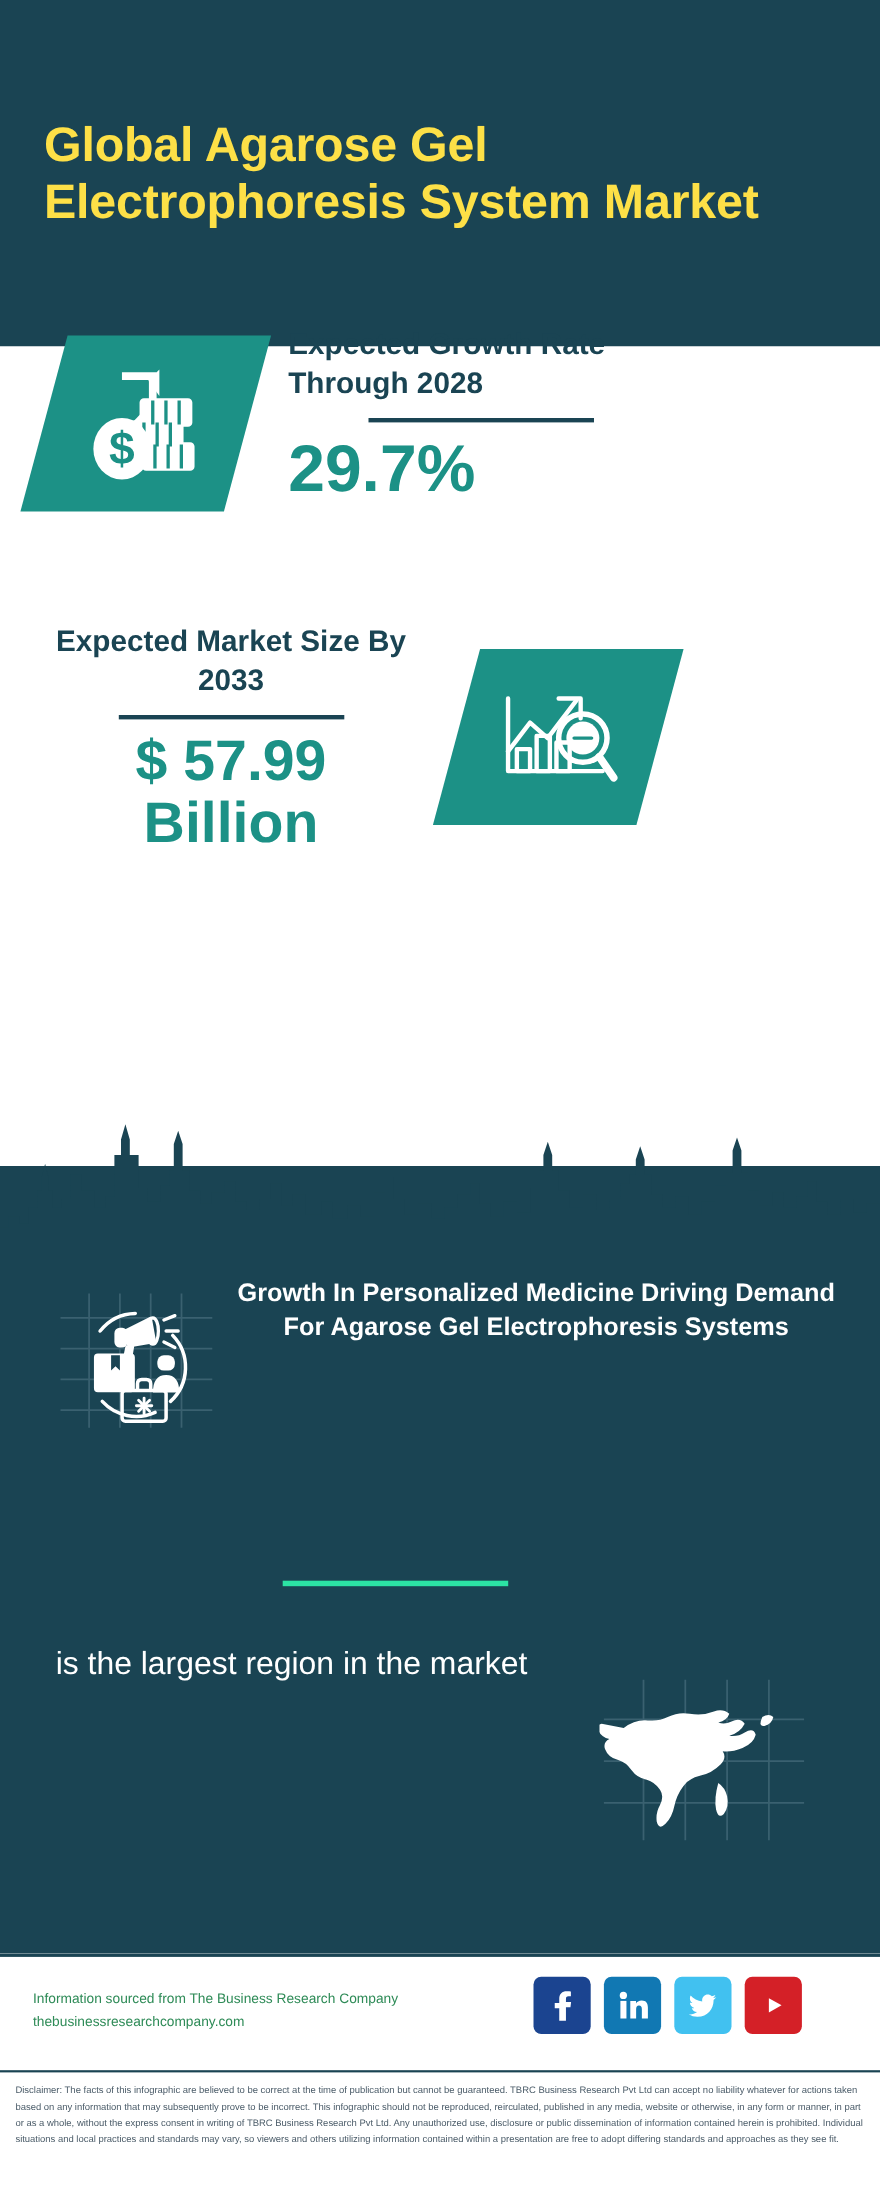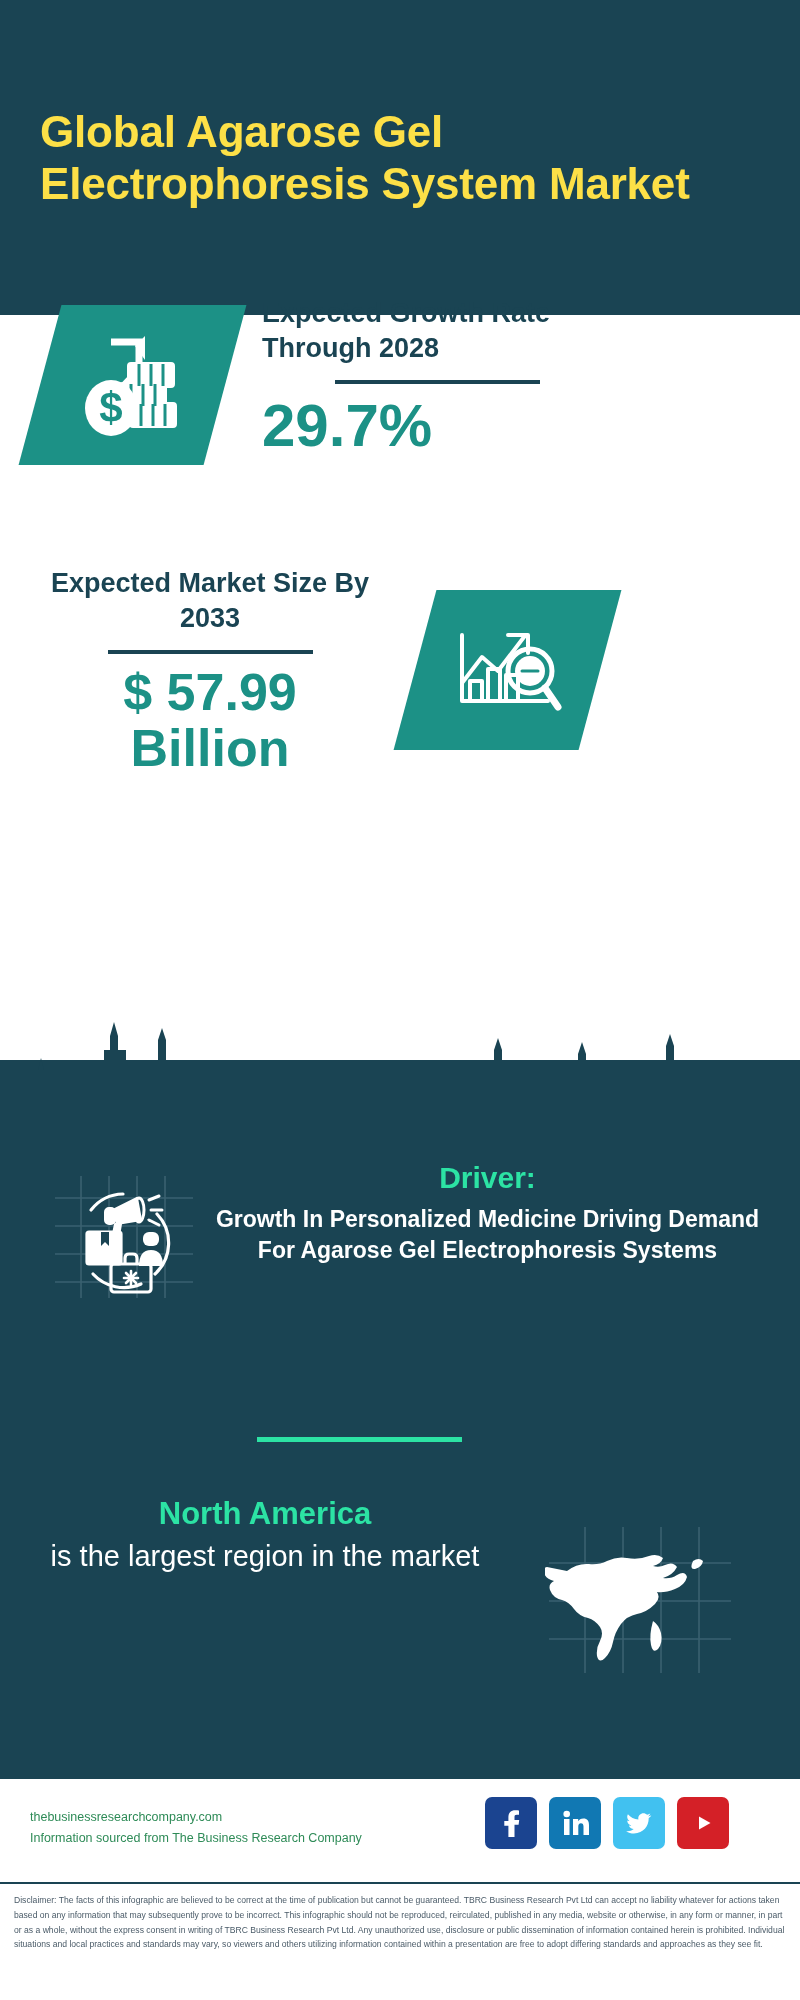--- a/index.html
+++ b/index.html
@@ -290,30 +290,28 @@
         </g>
         <g stroke="#fff" stroke-width="2.6" stroke-linecap="round">
           <line x1="86" y1="101" x2="86" y2="115"></line>
           <line x1="79" y1="108" x2="93" y2="108"></line>
           <line x1="81" y1="103" x2="91" y2="113"></line>
           <line x1="91" y1="103" x2="81" y2="113"></line>
         </g>
       </svg>
     </span>
     <div class="driver-text">
-      <p class="driver-head">Driver:</p>
       <p class="driver-body">Growth In Personalized Medicine Driving Demand For Agarose Gel Electrophoresis Systems</p>
     </div>
   </div>
 
   <div class="green-rule"></div>
 
   <div class="region-wrap">
     <div class="region-text">
-      <p class="region-name">North America</p>
       <p class="region-desc">is the largest region in the market</p>
     </div>
     <span class="region-map">
       <svg width="190" height="150" viewBox="0 0 190 150">
         <g stroke="#3a6170" stroke-width="1.6" fill="none">
           <line x1="4" y1="38" x2="186" y2="38"></line>
           <line x1="4" y1="76" x2="186" y2="76"></line>
           <line x1="4" y1="114" x2="186" y2="114"></line>
           <line x1="40" y1="2" x2="40" y2="148"></line>
           <line x1="78" y1="2" x2="78" y2="148"></line>
@@ -327,22 +325,22 @@
           q-5 -7 -12 -9 q-9 -2 -14 -9 q-5 -7 -12 -9 q-9 -2 -12 -10 q-2 -6 4 -9
           q-8 -2 -10 -8 q-2 -5 3 -6 z"></path>
         <path fill="#ffffff" d="M148 36 q6-4 10 0 q-1 6 -8 8 q-6 1 -2 -8 z"></path>
         <path fill="#ffffff" d="M108 96 q6 4 8 12 q2 10 -3 16 q-5 5 -7 -4 q-2 -10 2 -24 z"></path>
       </svg>
     </span>
   </div>
 
   <div class="footer">
     <div class="footer-text">
+      <div>Information sourced from The Business Research Company</div>
       <div>thebusinessresearchcompany.com</div>
-      <div>Information sourced from The Business Research Company</div>
     </div>
     <div class="socials">
       <a class="soc soc-fb">
         <svg width="30" height="30" viewBox="0 0 30 30">
           <path fill="#fff" d="M18.5 29V16.8h4.1l.6-4.8h-4.7V9c0-1.4.4-2.3 2.4-2.3H23V2.4
             C22.6 2.3 21 2.2 19.1 2.2c-4 0-6.7 2.4-6.7 6.9v3.8H8.3v4.8h4.1V29z"></path>
         </svg>
       </a>
       <a class="soc soc-li">
         <svg width="30" height="30" viewBox="0 0 30 30">

